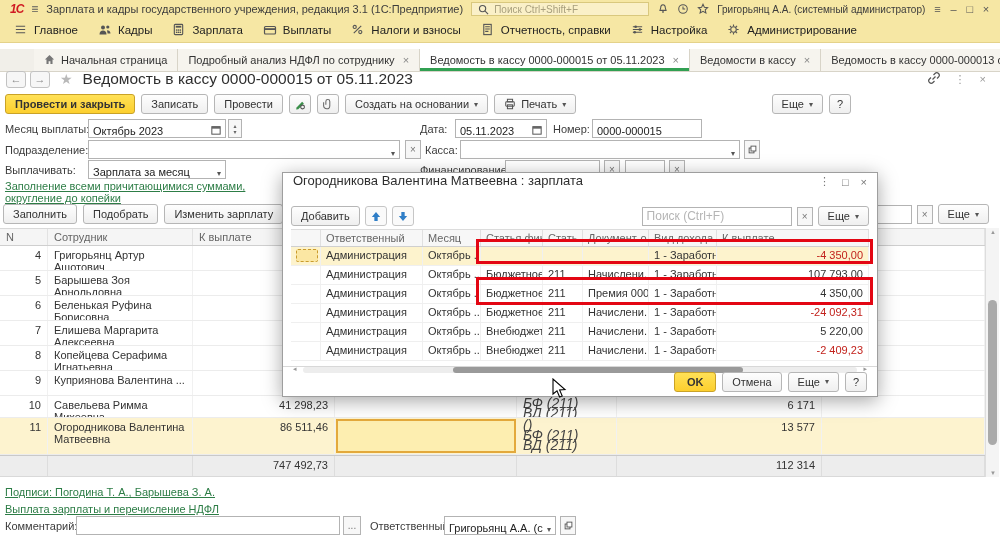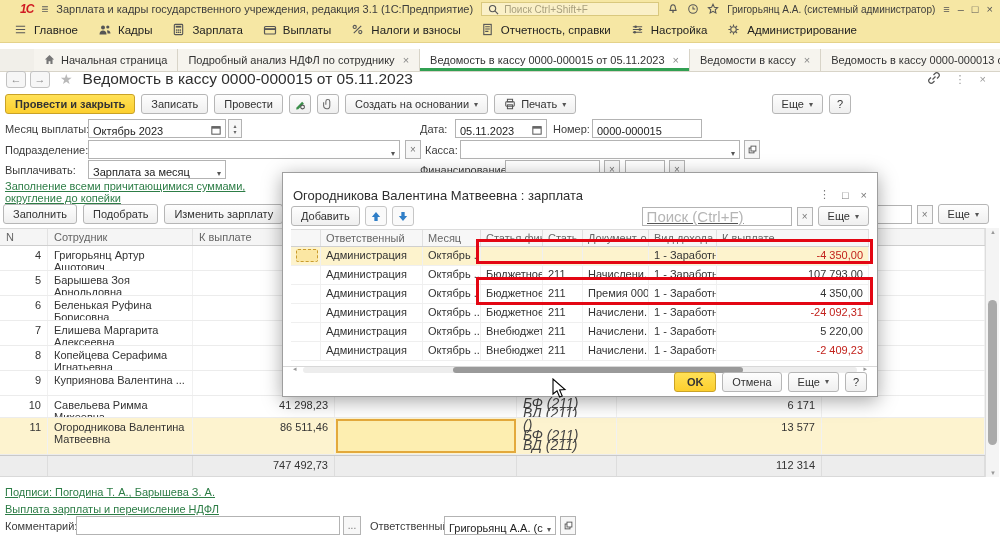--- a/index.html
+++ b/index.html
@@ -2,21 +2,21 @@
 <html><head>
 <meta charset="utf-8">
 <style>
   * { margin:0; padding:0; box-sizing:border-box; }
   body { font-family:"Liberation Sans","DejaVu Sans",sans-serif; background:#888; }
   .screen { position:relative; width:1000px; height:535px; background:#fff; overflow:hidden;
             font-size:11px; color:#333; }
 
   
   .titlebar { position:absolute; left:0; top:0; width:1000px; height:18px; background:#f6e7a4;
-              display:flex; align-items:center; padding:0 20px; gap:8px; }
+              display:flex; align-items:center; padding:0 10px; gap:8px; }
   .logo1c { color:#d01a22; font-weight:bold; font-style:italic; font-size:12px; letter-spacing:-1px; }
   .hamb { color:#5a5a5a; font-size:12px; }
   .apptitle { font-size:11px; color:#3c3c3c; white-space:nowrap; }
   .tb-search { margin-left:auto; width:180px; height:14px; background:#faf0c8; border:1px solid #d9c87e;
                display:flex; align-items:center; gap:4px; padding:0 4px; }
   .tb-search input { border:none; background:transparent; outline:none; width:150px; font-size:10px; color:#555; }
   .tb-search input::placeholder { color:#a89f7d; }
   .tb-ico { width:14px; height:14px; display:inline-flex; align-items:center; justify-content:center; color:#555; }
   .username { font-size:10px; color:#3c3c3c; white-space:nowrap; }
   .winbtn { font-size:11px; color:#555; width:14px; text-align:center; }
@@ -90,27 +90,27 @@
   .vscroll { position:absolute; left:985px; top:228px; width:14px; height:249px; background:#f4f4f4; border-left:1px solid #ddd; }
   .vscroll .thumb { position:absolute; left:2px; width:9px; top:72px; height:145px; background:#aaa; border-radius:5px; }
   .vscroll .a { position:absolute; left:0; width:14px; text-align:center; font-size:6px; color:#999; }
 
   
   .comment-label { position:absolute; font-size:11px; color:#3c3c3c; }
 
   
   .dialog { position:absolute; left:282px; top:172px; width:596px; height:225px; background:#fff;
             border:1px solid #9e9e9e; box-shadow:0 4px 18px rgba(0,0,0,.35); z-index:10; }
-  .dlg-title { height:26px; display:flex; align-items:flex-start; padding:15px 10px; font-size:13px; color:#2e2e2e; }
+  .dlg-title { height:26px; display:flex; align-items:flex-end; padding:15px 10px; font-size:13px; color:#2e2e2e; }
   .dlg-ctrl { margin-left:auto; display:flex; gap:12px; color:#777; font-size:11px; align-items:center; }
   .dlg-toolbar { height:26px; display:flex; align-items:center; gap:5px; padding:0 8px; }
   .arr-btn { width:22px; height:20px; border:1px solid #c6c6c6; border-radius:3px; background:#fafafa;
              display:inline-flex; align-items:center; justify-content:center; }
   .dlg-search { margin-left:auto; width:150px; height:19px; border:1px solid #b3b3b3; display:flex; align-items:center; padding:0 4px; }
-  .dlg-search input { border:none; outline:none; width:100%; font-size:15px; color:#555;text-decoration:underline; }
+  .dlg-search input { border:none; outline:none; width:100%; font-size:12px; color:#555; }
   .dlg-search input::placeholder { color:#b5b5b5; }
 
   .dtable { margin:0 8px; position:relative; }
   .dhead, .drow { display:grid; grid-template-columns:30px 102px 58px 62px 40px 66px 68px 1fr; }
   .dhead { height:18px; background:#f7f7f7; border-top:1px solid #dcdcdc; border-bottom:1px solid #cfcfcf; color:#666; }
   .dc { overflow:hidden; padding:2px 5px; font-size:11px; border-right:1px solid #f0f0f0; white-space:nowrap; }
   .dhead .dc { border-right:1px solid #e0e0e0; }
   .drow { height:19px; border-bottom:1px solid #efefef; }
   .drow.selected { background:#fdf3cd; }
   .dc.amt { text-align:right; }

